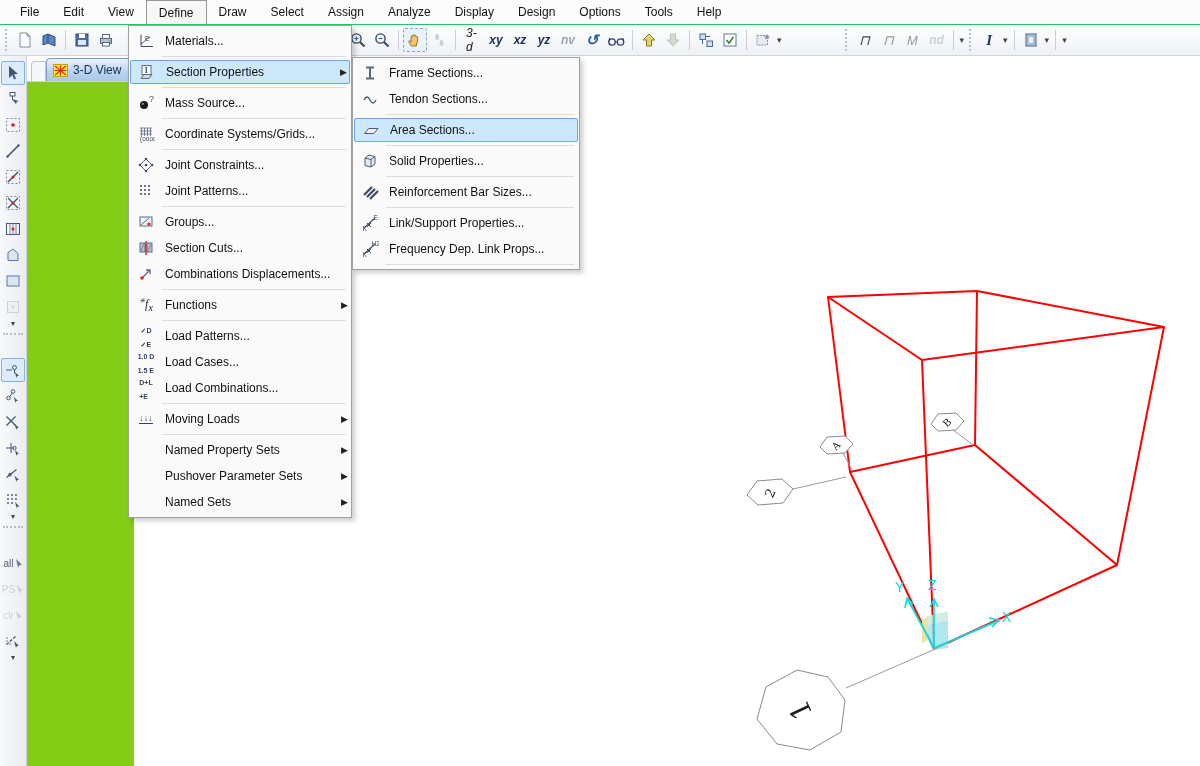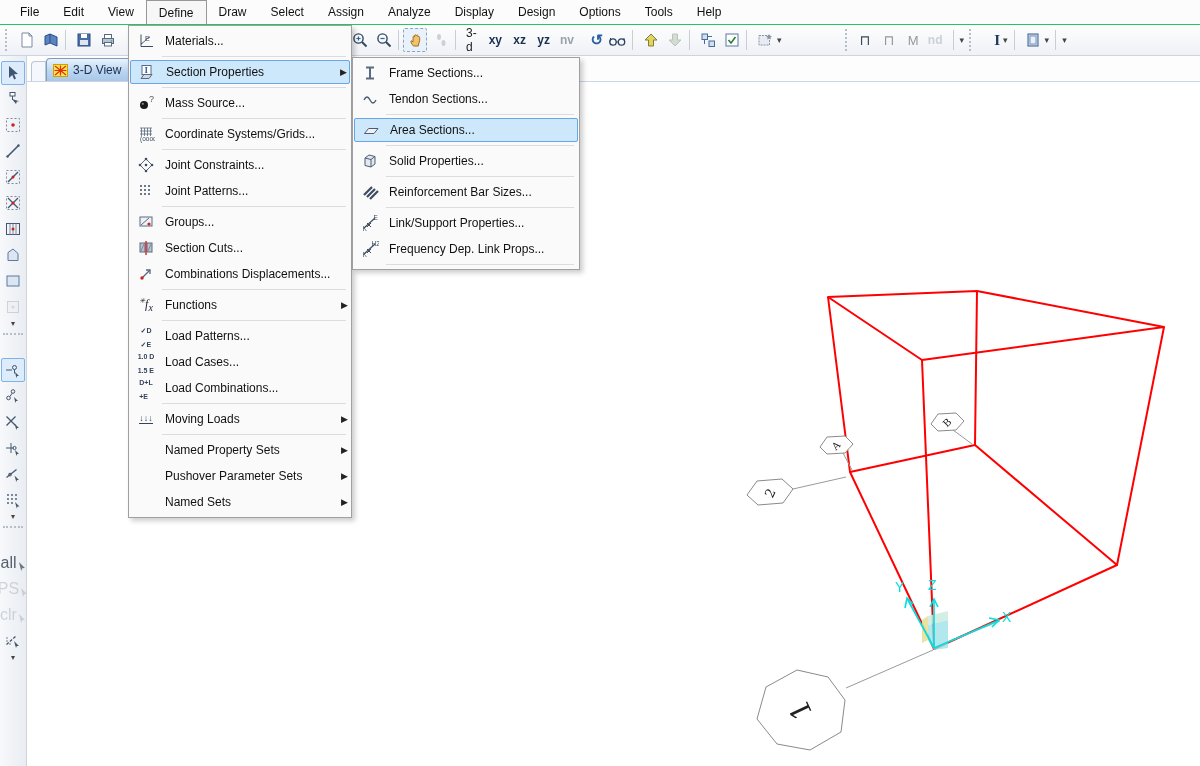--- a/index.html
+++ b/index.html
@@ -11,21 +11,21 @@
     border-bottom:1px solid #22c55e; padding-left:8px; position:relative; z-index:30; }
   .mb-item { display:flex; align-items:center; padding:0 12px; cursor:default; }
   .mb-item.open { background:#f7f7f7; border:1px solid #979797; border-bottom:none; }
 
   
   .toolbar { height:31px; display:flex; align-items:center;
     background:linear-gradient(#fefefe,#eef1f6); border-bottom:1px solid #d0d4da;
     padding:0 2px; position:relative; z-index:5; }
   .tgrip { width:5px; height:22px; border-left:2px dotted #b6bec9; margin:0 3px; }
   .tbtn { width:24px; height:24px; display:inline-flex; align-items:center;
-    justify-content:flex-end; border:1px solid transparent; border-radius:2px; }
+    justify-content:center; border:1px solid transparent; border-radius:2px;font-style:italic; }
   .tbtn.sel { border:1px dashed #8aa4c8; background:#e9f1fb; }
   .tbtn.dis { opacity:.45; }
   .tdiv { width:1px; height:20px; background:#c9cdd4; margin:0 4px; }
   .ttext { font-weight:bold; color:#1c2f52; font-size:12px; padding:0 5px; }
   .ttext.plain { font-weight:normal; color:#222; }
   .ttext.dis { color:#9aa2ad; }
   .drop { font-size:9px; color:#444; padding:0 2px; }
   .rotglyph { font-size:15px; font-weight:bold; color:#2b5fa3; }
   .spacer-to-menus { width:228px; }
   .ibeam { font-family:"Liberation Serif", serif; font-weight:bold; font-size:15px; color:#23395e; }
@@ -35,24 +35,24 @@
   .side-toolbar { width:27px; background:linear-gradient(90deg,#f7f9fb,#e9ecf1);
     border-right:1px solid #d0d4da; display:flex; flex-direction:column;
     align-items:center; padding-top:4px; position:relative; z-index:4; }
   .sbtn { width:24px; height:24px; display:flex; align-items:center; justify-content:center;
     margin:1px 0; border:1px solid transparent; border-radius:2px; }
   .sbtn.sel { border:1px solid #7eb2e8; background:#dcecfb; }
   .sbtn.dis { opacity:.5; }
   .sdrop { font-size:8px; color:#444; line-height:8px; height:9px; }
   .ssep { width:20px; border-top:2px dotted #b6bec9; margin:4px 0; }
   .sgap { height:18px; }
-  .stext { font-size:16px; color:#57606e; display:flex; align-items:flex-end; gap:1px; }
+  .stext { font-size:10px; color:#57606e; display:flex; align-items:flex-end; gap:1px; }
   .stext.dis { color:#aab1ba; }
 
-  .view-pane { flex:1; display:flex; flex-direction:column; background:#84cc16;text-align:right; }
+  .view-pane { flex:1; display:flex; flex-direction:row; background:#84cc16;text-align:right; }
   .tab-row { height:26px; display:flex; align-items:flex-end; border-bottom:1px solid #ccd6e3;
     background:#fdfdfe; padding-left:4px; }
   .tab-stub { width:15px; height:20px; border:1px solid #b9c6d6; border-bottom:none;
     border-radius:4px 0 0 0; background:#f4f7fb; }
   .tab { display:inline-flex; align-items:center; gap:5px; height:23px; padding:0 12px 0 6px;
     border:1px solid #7d9cbe; border-bottom:none; border-radius:4px 4px 0 0;
     background:linear-gradient(#eaf3fc,#bcd5f0 55%,#a8c7e9); color:#16304f; }
   .canvas { flex:1; background:#fff; }
 
   

